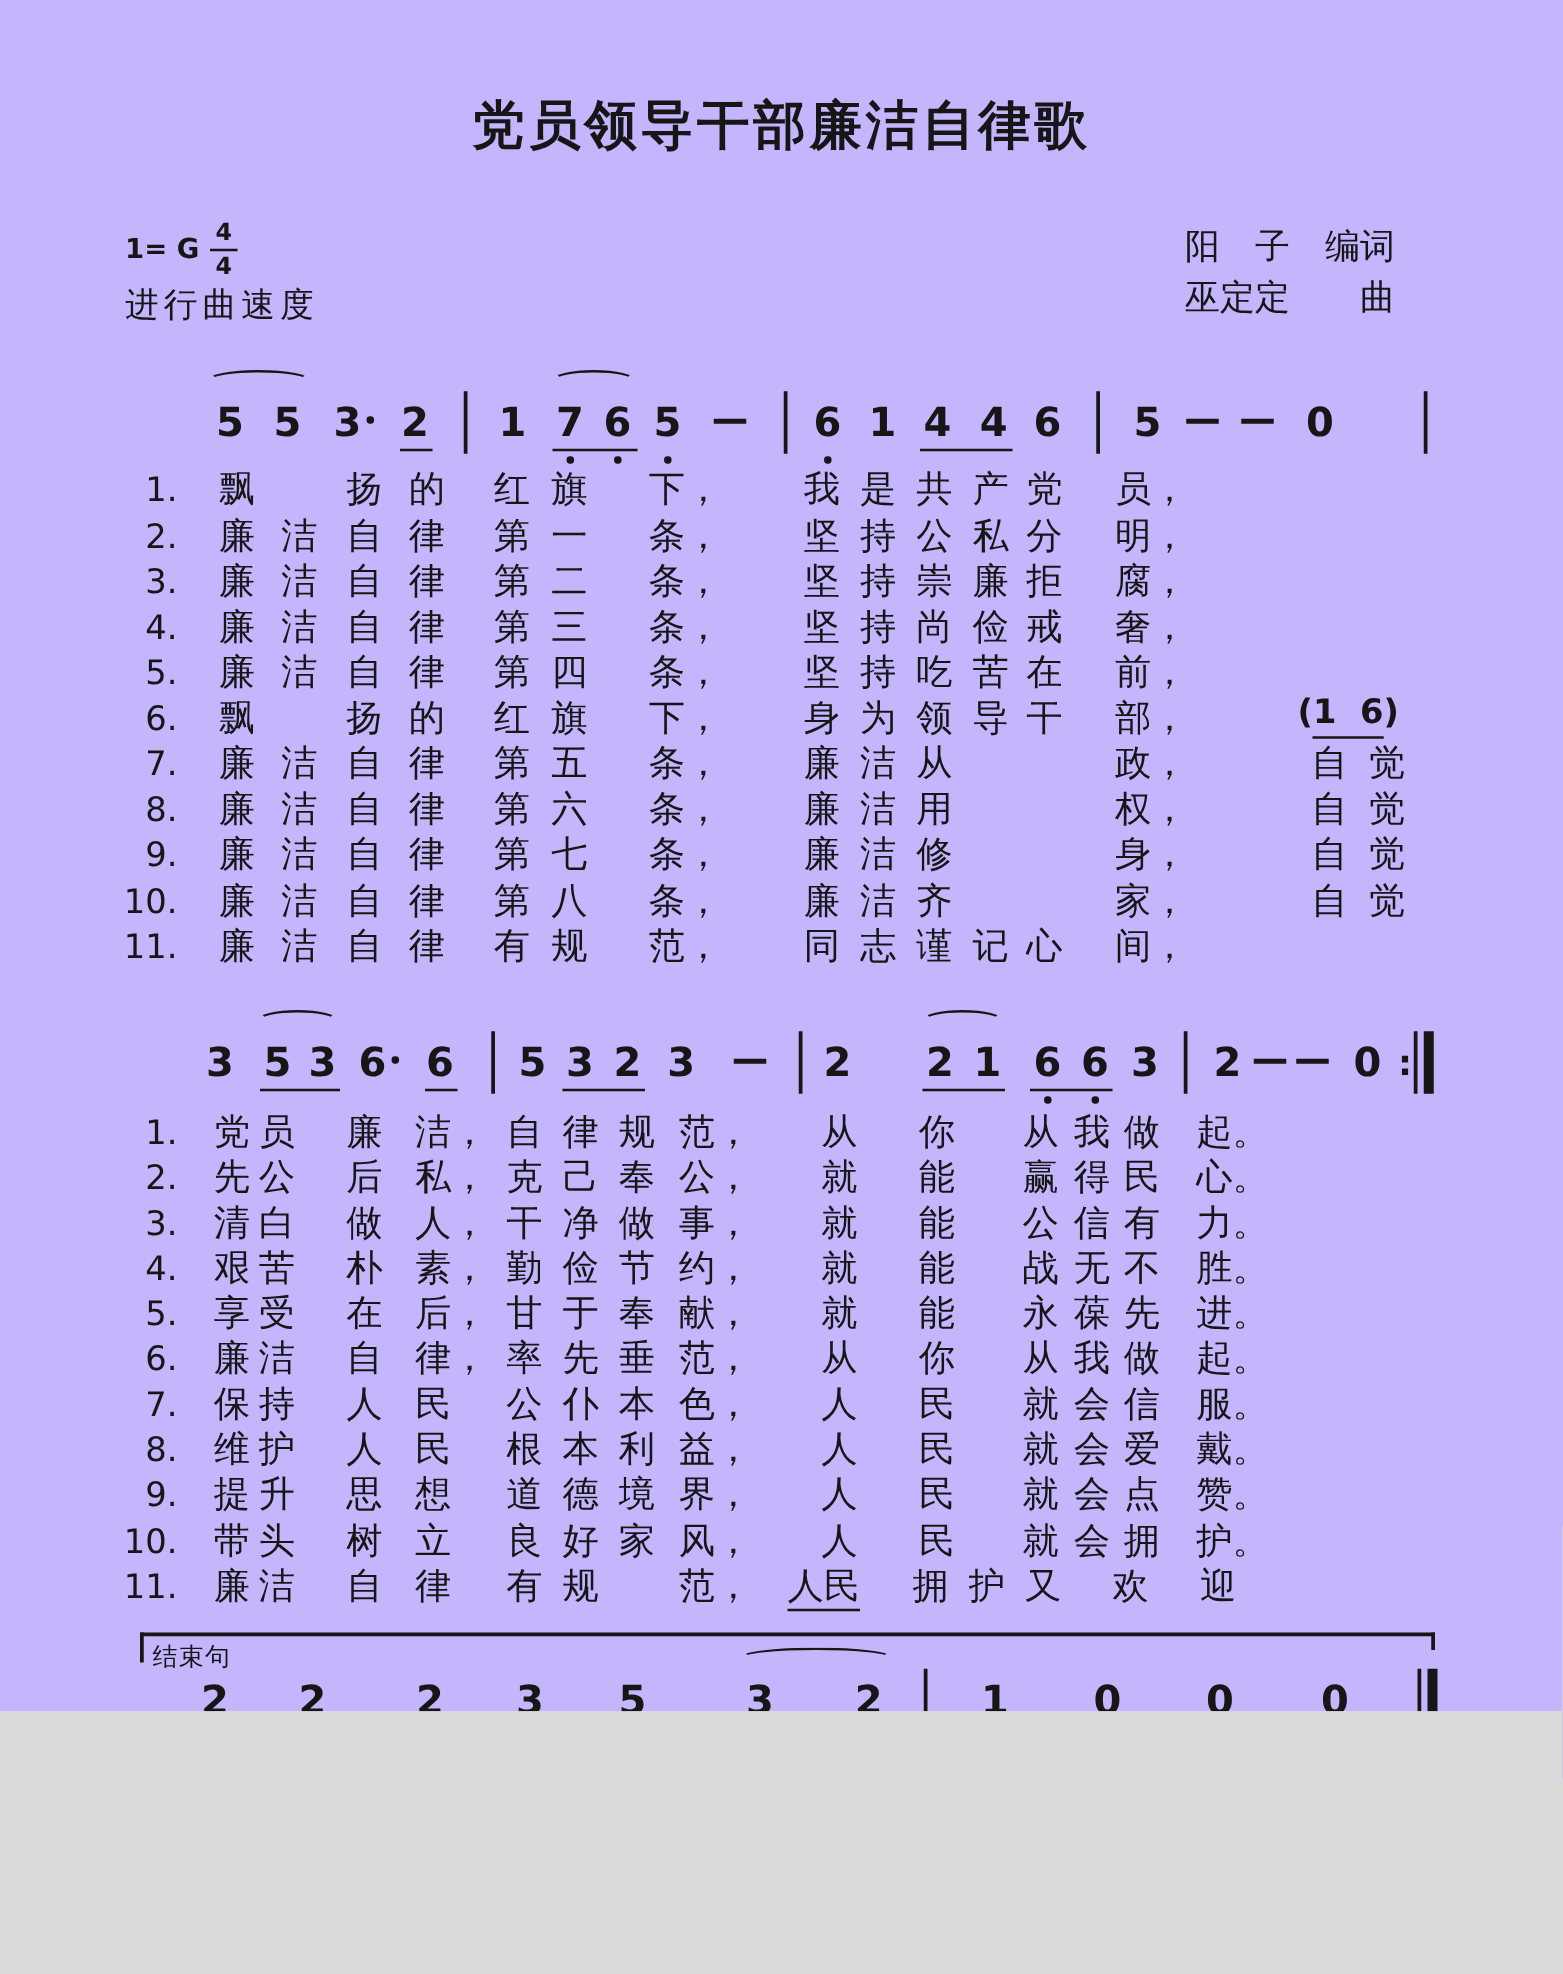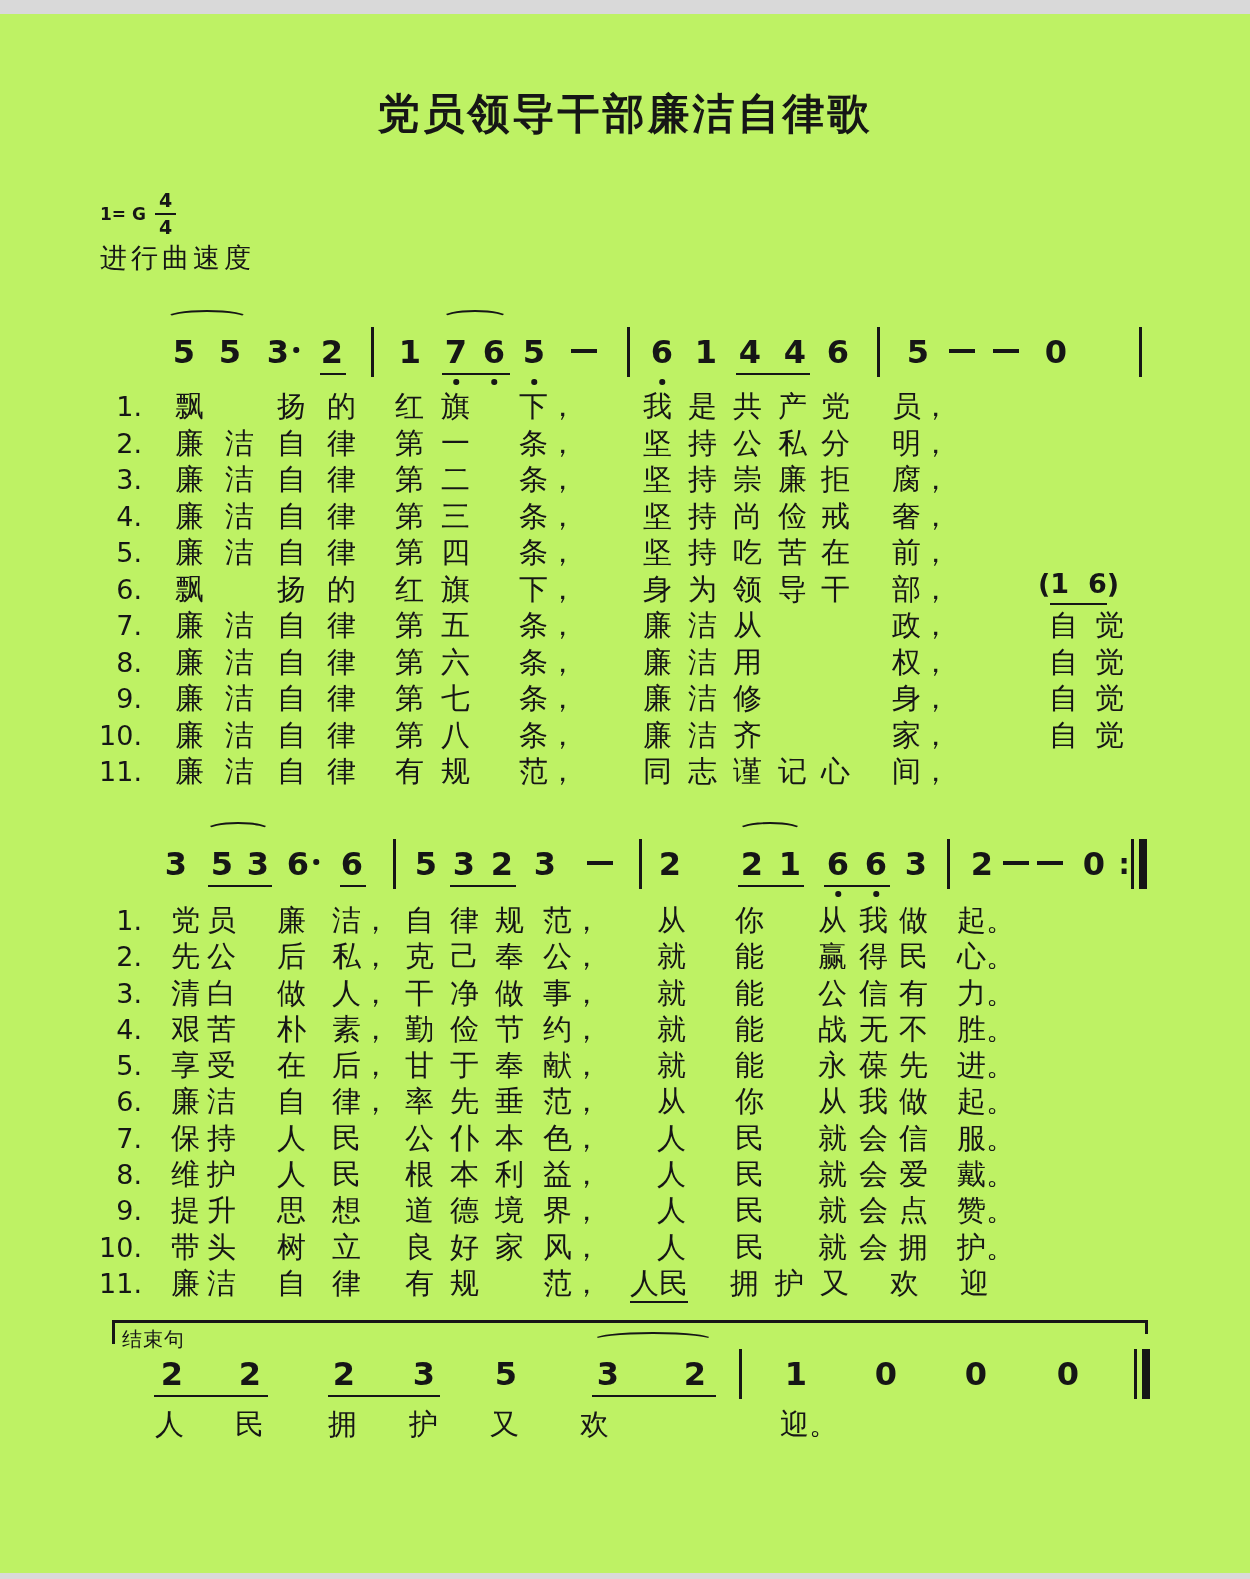--- a/index.html
+++ b/index.html
@@ -1,21 +1,21 @@
 <!DOCTYPE html>
 <html><head>
 <meta charset="utf-8">
 <style>
   html,body{margin:0;padding:0;background:#d9d9d9;}
-  .page{position:relative;width:1250px;height:1559px;margin:14px auto;background:#bef264;
+  .page{position:relative;width:1250px;height:1369px;margin:0 auto;background:#c4b5fd;
         color:#161616;font-family:"Liberation Serif",serif;overflow:hidden;}
   .title{position:absolute;top:72px;left:0;width:100%;margin:0;text-align:center;
          font-family:"Liberation Sans",sans-serif;font-weight:bold;font-size:42px;letter-spacing:3px;}
   .meta-left{position:absolute;left:100px;top:176px;display:flex;align-items:center;}
-  .keysig{font-family:"DejaVu Sans",sans-serif;font-weight:bold;font-size:17px;white-space:pre;}
+  .keysig{font-family:"DejaVu Sans",sans-serif;font-weight:bold;font-size:22px;white-space:pre;}
   .frac{display:inline-block;text-align:center;margin-left:9px;font-family:"DejaVu Sans",sans-serif;
         font-weight:bold;font-size:19px;line-height:1;}
   .frac .t{display:block;border-bottom:2.5px solid #161616;padding:1px 4px 3px;}
   .frac .b{display:block;padding-top:3px;}
   .tempo{position:absolute;left:100px;top:226px;font-size:27px;letter-spacing:4px;}
   .credits{position:absolute;left:948px;top:178px;font-size:28px;line-height:1.45;}
   .credits span{display:block;white-space:pre;}
   .sys{position:absolute;left:0;width:1250px;height:84px;}
   #sys1{top:320px;} #sys2{top:832px;} #codaNotes{top:1342px;}
   .mnum{position:absolute;top:0;transform:translateX(-50%);font-family:"DejaVu Sans",sans-serif;
@@ -55,20 +55,24 @@
 
   <div class="meta-left">
     <span class="keysig">1= G</span>
     <span class="frac">
       <span class="t">4</span>
       <span class="b">4</span>
     </span>
   </div>
   <div class="tempo">进行曲速度</div>
 
+  <div class="credits">
+    <span>阳　子　编词</span>
+    <span>巫定定　　曲</span>
+  </div>
 
   <div class="sys" id="sys1">
       <div class="slur" style="left: 166px; width: 82px;"></div>
       <div class="slur" style="left: 442px; width: 66px;"></div>
       <div class="beam" style="left: 320px; width: 26px;"></div>
       <div class="beam" style="left: 442px; width: 68px;"></div>
       <div class="beam" style="left: 736px; width: 74px;"></div>
       <div class="mnum" style="left: 184px;">5</div>
       <div class="mnum" style="left: 230px;">5</div>
       <div class="mnum" style="left: 278px;">3</div>

